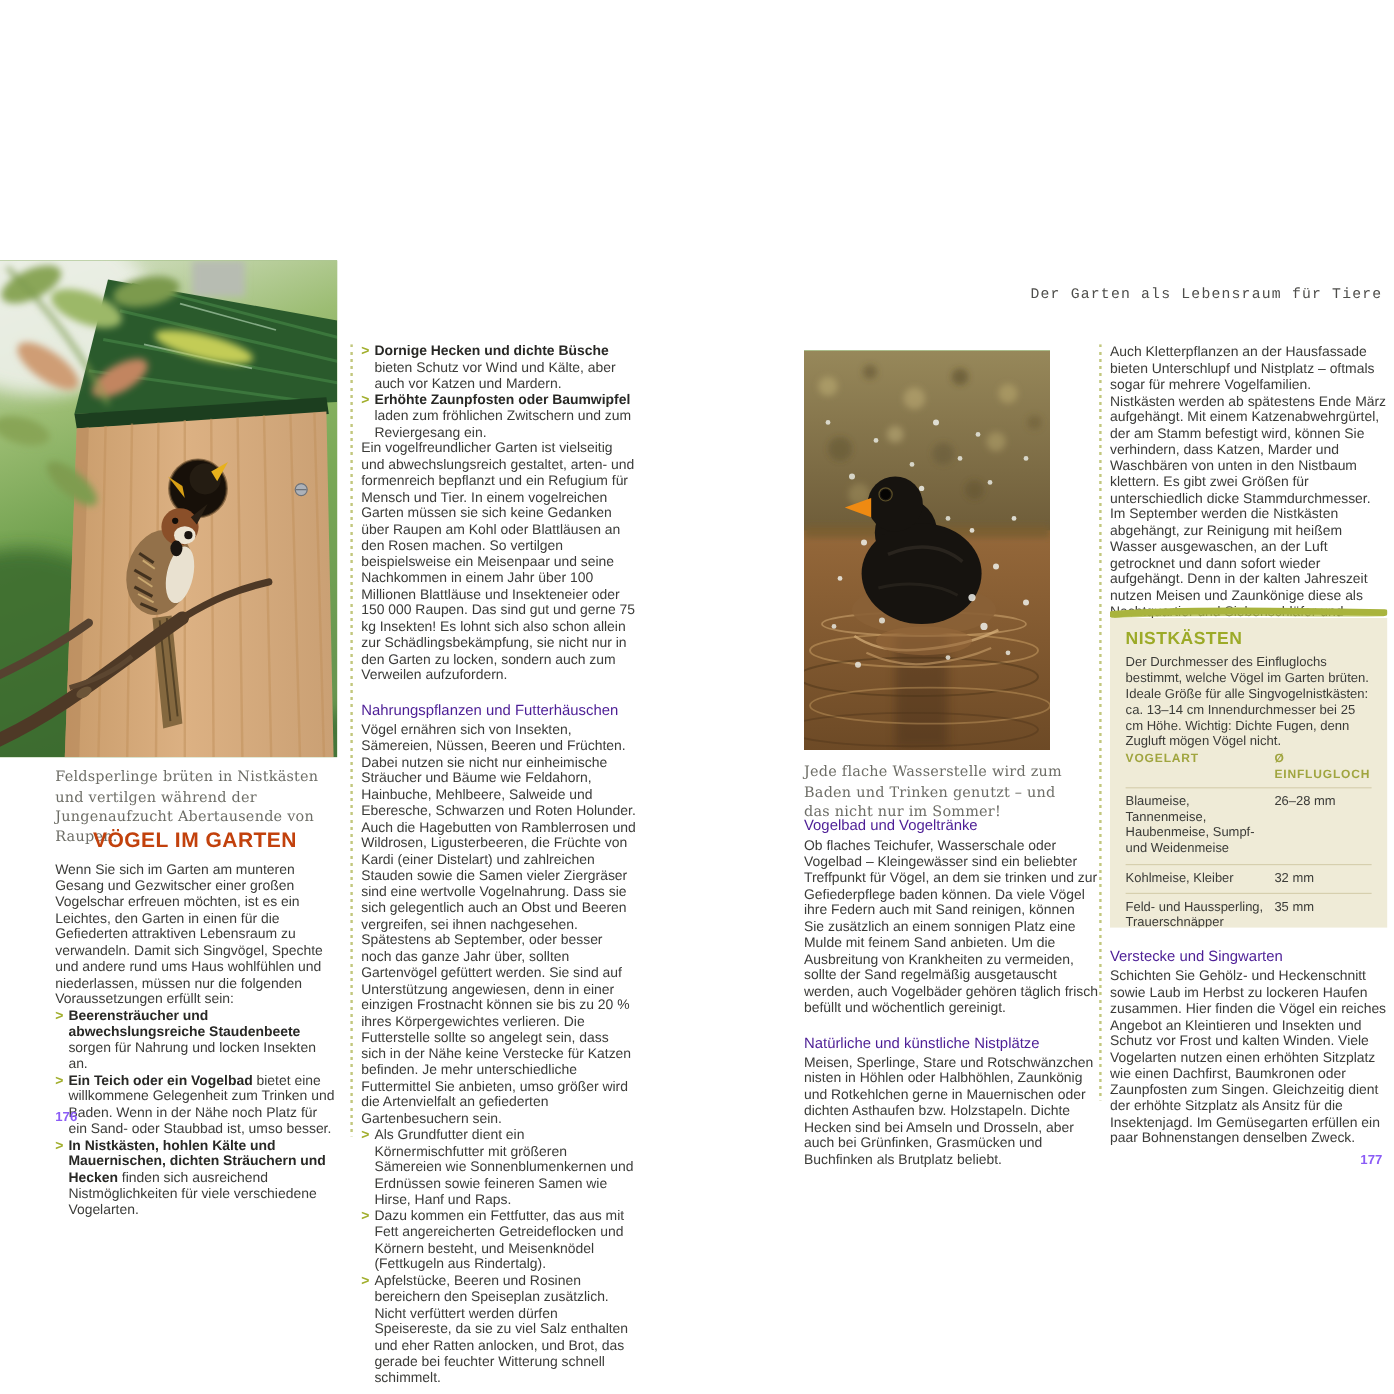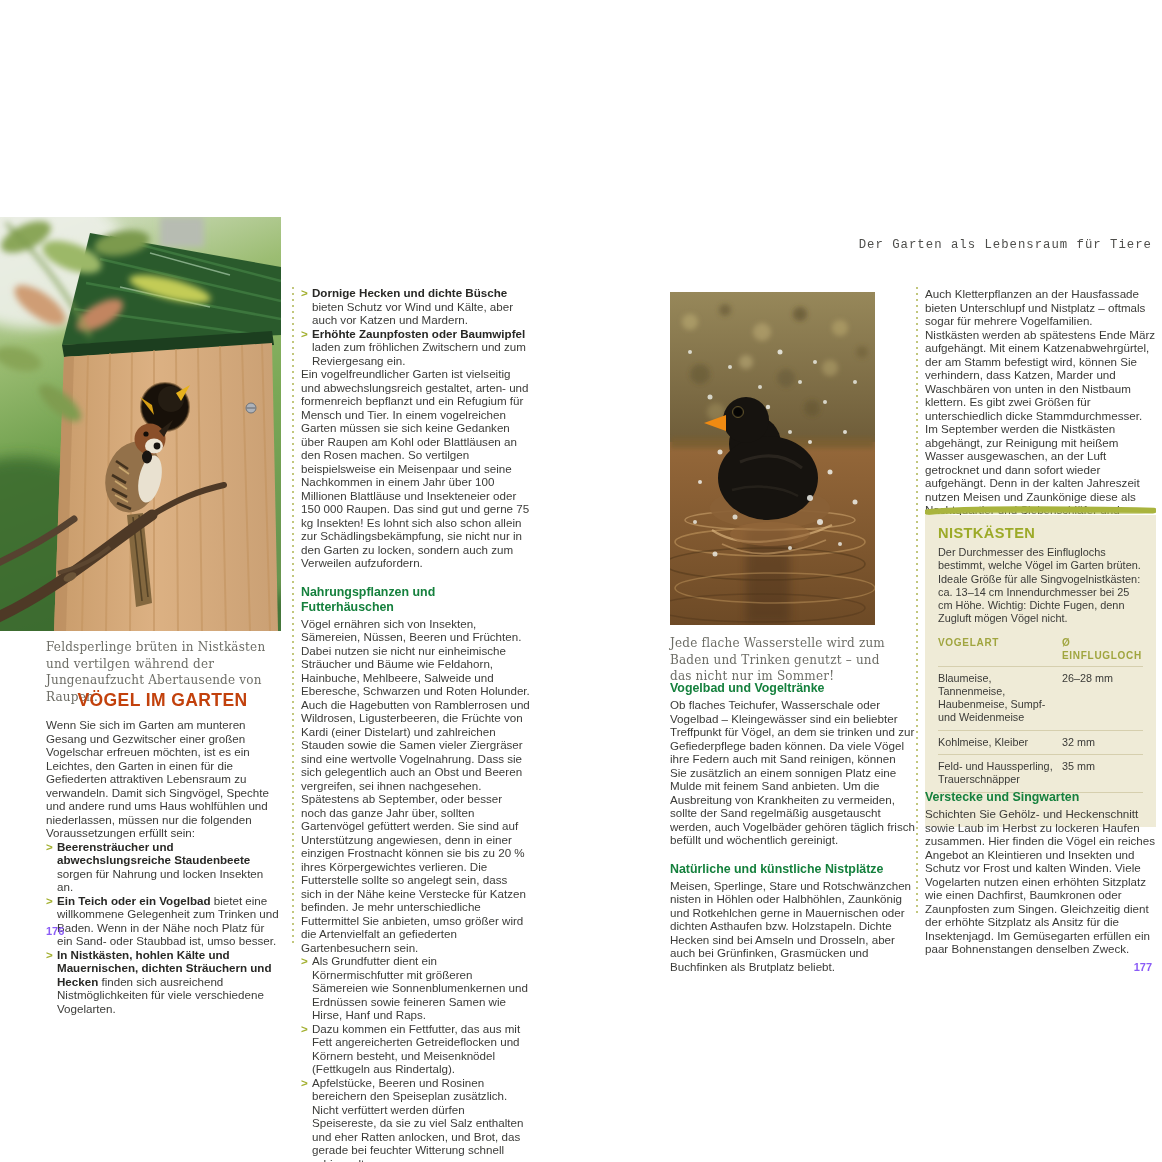--- a/index.html
+++ b/index.html
@@ -36,21 +36,21 @@
   .col2 { left:301px; top:286px; width:229px; }
   .col3 { left:670px; top:681px; width:245px; }
   .col4 { left:925px; top:287px; width:233px; }
   .col4b{ left:925px; top:790px; width:233px; }
 
   h1.section-title {
     font-size:17.5px; line-height:20px; font-weight:bold; letter-spacing:.4px;
     color:#c2410c; margin:0 0 8px 0;text-align:center;
   }
   h2.sub {
-    font-size:12.4px; line-height:15px; font-weight:bold; color:#15803d;
+    font-size:12.4px; line-height:15px; font-weight:normal; color:#4c1d95;
     margin:0 0 2px 0;
   }
   h2.sub.gap { margin-top:15px; }
 
   .bullet { position:relative; padding-left:11px; }
   .bullet .bm {
     position:absolute; left:0; top:0; color:#a2af2e; font-weight:bold;
   }
   .bullet b { color:#282825; }
 
@@ -58,29 +58,29 @@
   .vdash {
     position:absolute; width:2px;
     background:repeating-linear-gradient(to bottom,#c2c77d 0 2.5px,transparent 2.5px 6px);
   }
   .d1 { left:292px; top:287px; height:660px; }
   .d2 { left:916px; top:287px; height:630px; }
 
   
   .brush { position:absolute; left:925px; top:505px; width:231px; height:12px; }
   .infobox {
-    position:absolute; left:925px; top:515px; width:231px; height:312px;
+    position:absolute; left:925px; top:515px; width:231px; height:258px;
     background:#efebd7; padding:10px 13px 8px 13px; overflow:hidden;
   }
   .infobox h3 {
     font-size:14.6px; font-weight:bold; letter-spacing:.4px; color:#9caa28;
     margin:0 0 5px 0;
   }
   .infobox p { font-size:10.9px; line-height:13.3px; color:#3b3b38; }
-  .tbl { margin-top:11px; font-size:10.8px; line-height:12.8px; }
+  .tbl { margin-top:1px; font-size:10.8px; line-height:12.8px; }
   .trow, .thead {
     display:grid; grid-template-columns:118px 1fr; column-gap:6px;
     padding:5px 0 6px 0; border-bottom:1px solid #d6cfae;
   }
   .thead {
     font-size:10px; font-weight:bold; letter-spacing:.7px; color:#a0a53f;
     padding-top:0; padding-bottom:4px;
   }
 
   .pn { position:absolute; top:925px; font-size:11px; font-weight:bold; color:#8b5cf6; }

